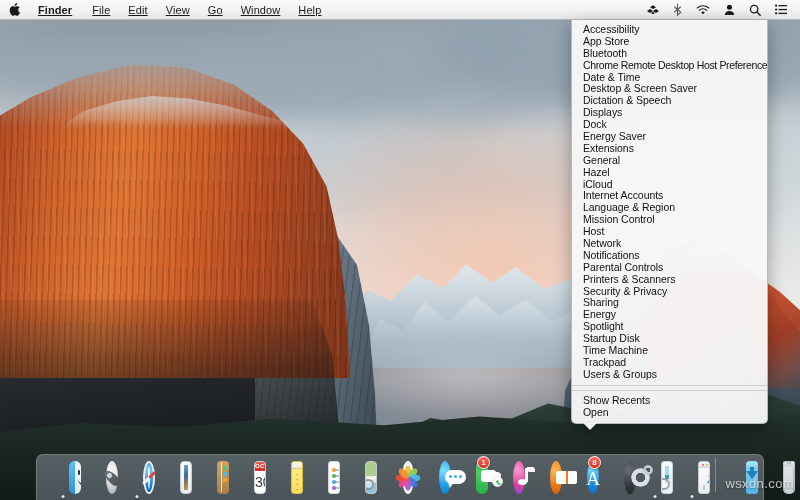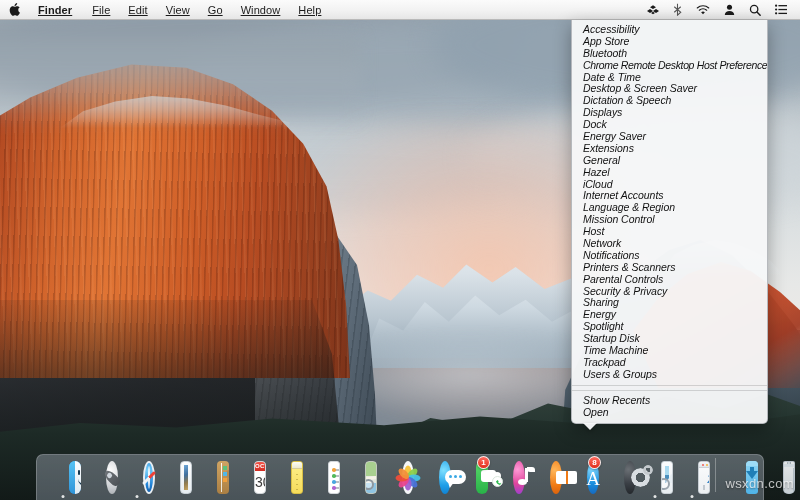--- a/index.html
+++ b/index.html
@@ -170,21 +170,20 @@
     padding:4px 0 4px 0;
     font-size:10.5px; color:#111;
     z-index:50;
   }
   .mi{
     height:11.9px; line-height:11.9px;
     padding:0 14px 0 11px;
     white-space:nowrap; overflow:hidden; text-overflow:ellipsis;
     display:flex; align-items:center;
     letter-spacing:-.05px;
-    font-style:italic;
   }
   .mi.wide{ letter-spacing:-.35px; }
   .mi.sub{ justify-content:space-between; }
   .mi .arrow{ font-size:8px; color:#333; margin-left:8px; }
   .sep{ height:1px; background:rgba(0,0,0,.14); margin:4px 0 4px 0; }
   .tail{
     position:absolute; left:11px; top:100%;
     width:0;height:0;
     border-left:7px solid transparent;
     border-right:7px solid transparent;
@@ -446,22 +445,22 @@
   <div class="mi">Extensions</div>
   <div class="mi">General</div>
   <div class="mi">Hazel</div>
   <div class="mi">iCloud</div>
   <div class="mi">Internet Accounts</div>
   <div class="mi">Language &amp; Region</div>
   <div class="mi">Mission Control</div>
   <div class="mi">Host</div>
   <div class="mi">Network</div>
   <div class="mi">Notifications</div>
+  <div class="mi">Parental Controls</div>
   <div class="mi">Printers &amp; Scanners</div>
-  <div class="mi">Parental Controls</div>
   <div class="mi">Security &amp; Privacy</div>
   <div class="mi">Sharing</div>
   <div class="mi">Energy</div>
   <div class="mi">Spotlight</div>
   <div class="mi">Startup Disk</div>
   <div class="mi">Time Machine</div>
   <div class="mi">Trackpad</div>
   <div class="mi">Users &amp; Groups</div>
 
   <div class="sep"></div>

